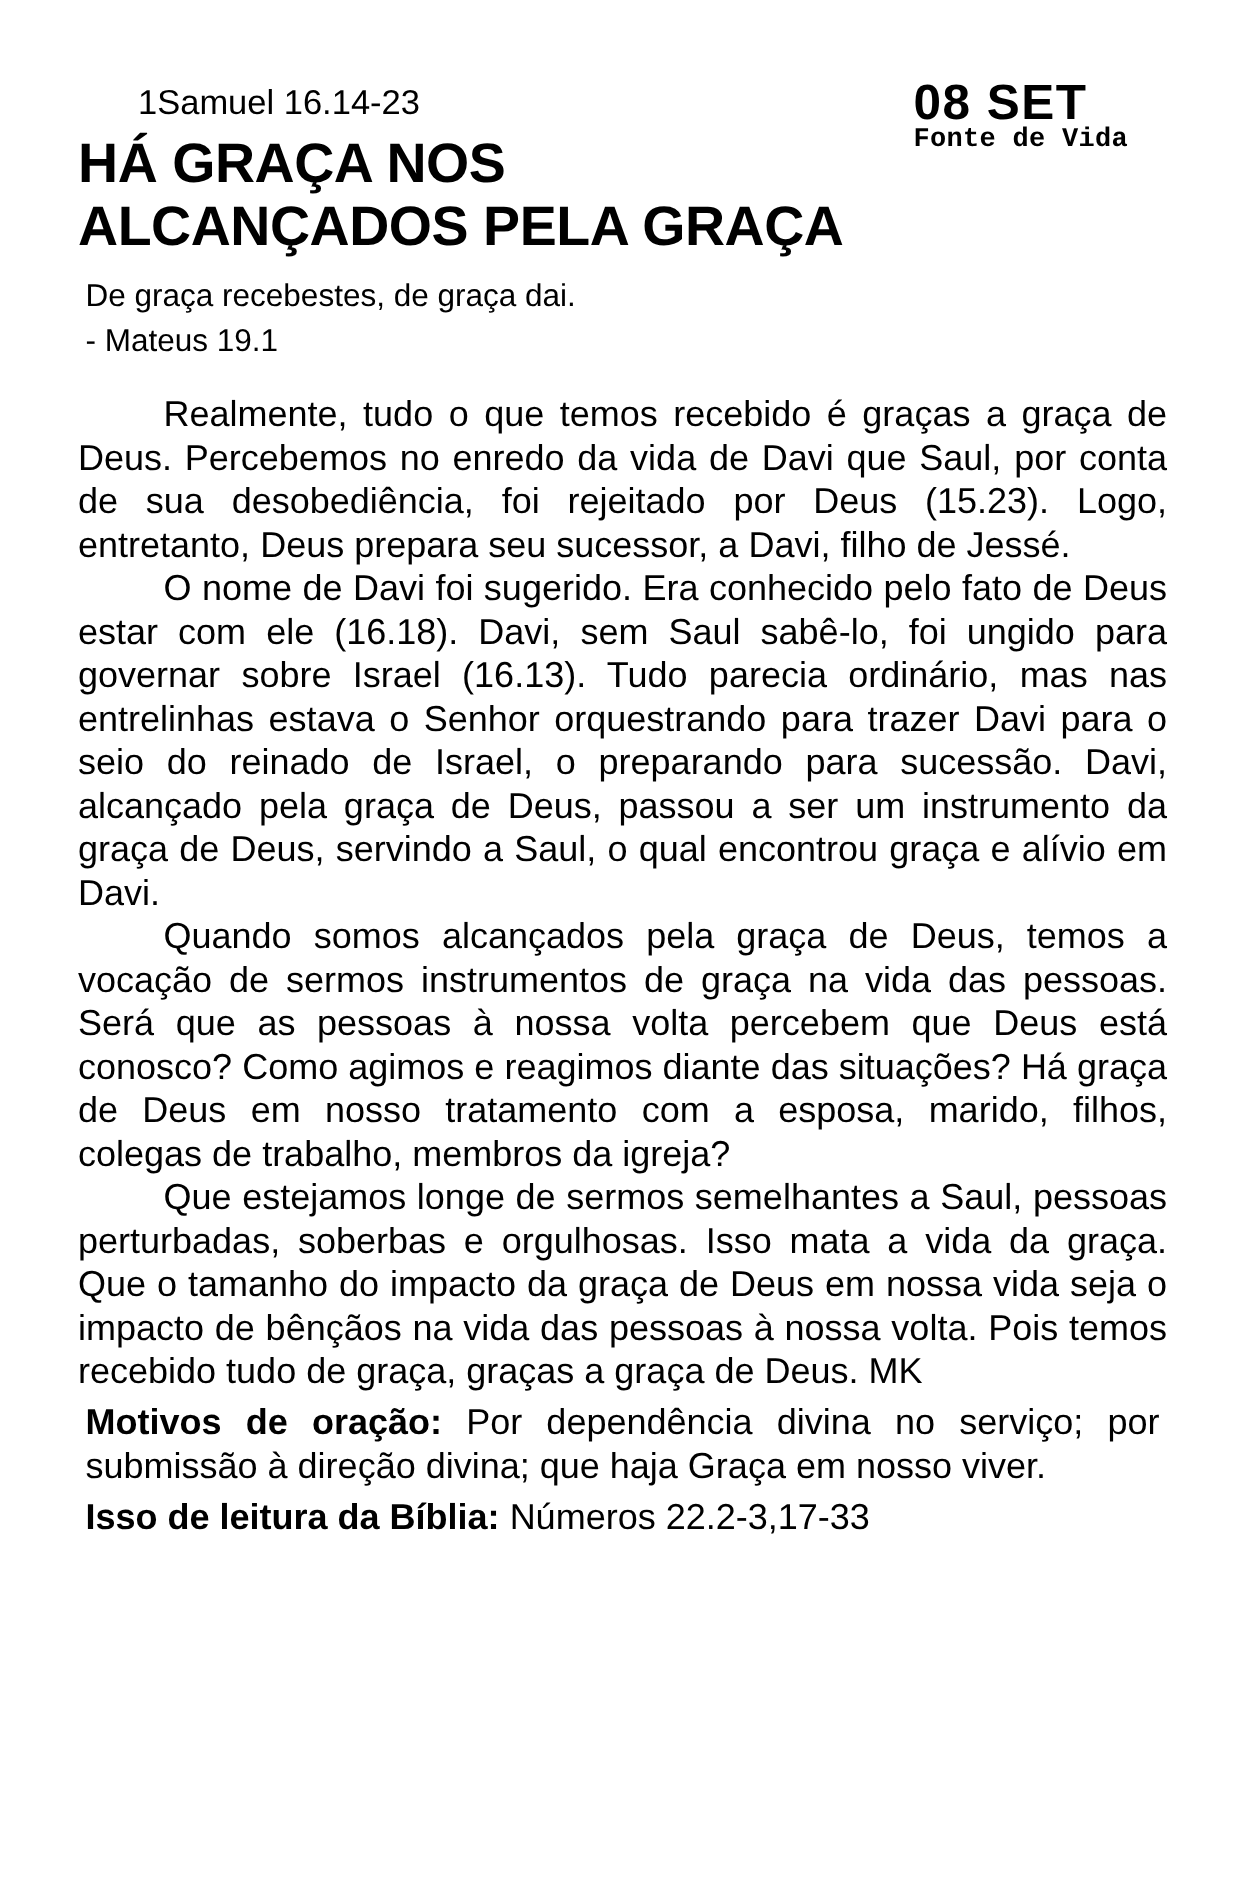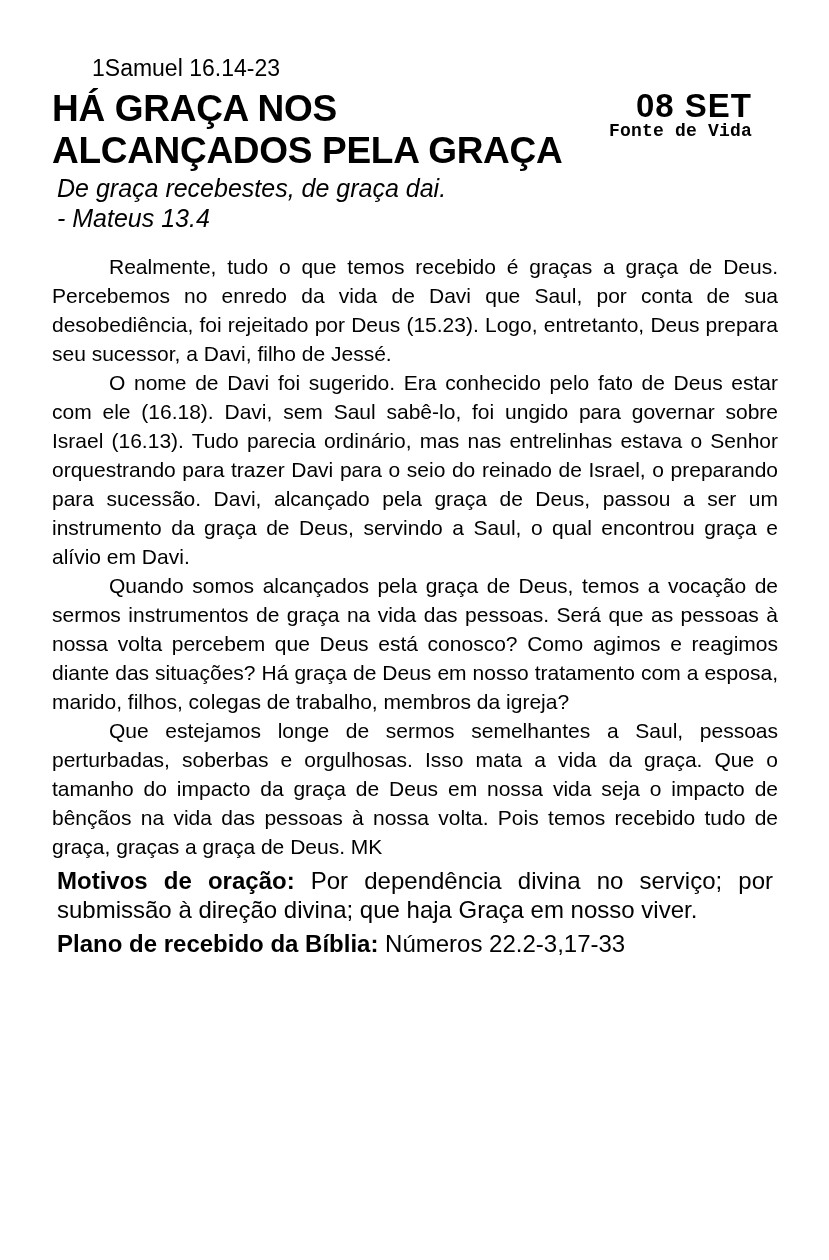--- a/index.html
+++ b/index.html
@@ -19,23 +19,22 @@
     box-sizing: border-box;
     width: 829px;
     height: 1260px;
     padding: 55px 51px 0 52px;
     background: #ffffff;
   }
   .masthead {
     position: absolute;
     top: 53px;
     right: 77px;
-    text-align: right;
+    text-align: left;
     white-space: nowrap;
-    margin-top: 38px;
   }
   .masthead .date {
     font-size: 33px;
     font-weight: bold;
     line-height: 30px;
     letter-spacing: 1px;
   }
   .masthead .brand {
     font-size: 18px;
     font-weight: bold;
@@ -49,32 +48,31 @@
     margin-left: 40px;
   }
   .title {
     margin-top: 7px;
     font-size: 37px;
     font-weight: bold;
     line-height: 42px;
     letter-spacing: -0.3px;
   }
   .epigraph {
-    margin-top: 1px;
+    margin-top: 11px;
     padding-left: 5px;
-    font-style: italic;
-    font-size: 25px;
+    font-size: 21px;
     line-height: 30px;
   }
   .article {
     margin-top: 19px;
   }
   .para {
     margin: 0;
-    font-size: 21px;
+    font-size: 24px;
     line-height: 29px;
     text-align: justify;
   }
   .para.indent {
     text-indent: 57px;
   }
   .footer-line {
     margin: 5px;
     font-size: 24px;
     line-height: 29px;
@@ -96,34 +94,34 @@
 
   <div class="passage">1Samuel 16.14-23</div>
 
   <div class="title">
     <div>HÁ GRAÇA NOS</div>
     <div>ALCANÇADOS PELA GRAÇA</div>
   </div>
 
   <div class="epigraph">
     <div>De graça recebestes, de graça dai.</div>
-    <div>- Mateus 13.4</div>
+    <div>- Mateus 19.1</div>
   </div>
 
   <div class="article">
     <p class="para indent">Realmente, tudo o que temos recebido é graças a graça de Deus. Percebemos no enredo da vida de Davi que Saul, por conta de sua desobediência, foi rejeitado por Deus (15.23). Logo, entretanto, Deus prepara seu sucessor, a Davi, filho de Jessé.</p>
     <p class="para indent">O nome de Davi foi sugerido. Era conhecido pelo fato de Deus estar com ele (16.18). Davi, sem Saul sabê-lo, foi ungido para governar sobre Israel (16.13). Tudo parecia ordinário, mas nas entrelinhas estava o Senhor orquestrando para trazer Davi para o seio do reinado de Israel, o preparando para sucessão. Davi, alcançado pela graça de Deus, passou a ser um instrumento da graça de Deus, servindo a Saul, o qual encontrou graça e alívio em Davi.</p>
     <p class="para indent">Quando somos alcançados pela graça de Deus, temos a vocação de sermos instrumentos de graça na vida das pessoas. Será que as pessoas à nossa volta percebem que Deus está conosco? Como agimos e reagimos diante das situações? Há graça de Deus em nosso tratamento com a esposa, marido, filhos, colegas de trabalho, membros da igreja?</p>
     <p class="para indent">Que estejamos longe de sermos semelhantes a Saul, pessoas perturbadas, soberbas e orgulhosas. Isso mata a vida da graça. Que o tamanho do impacto da graça de Deus em nossa vida seja o impacto de bênçãos na vida das pessoas à nossa volta. Pois temos recebido tudo de graça, graças a graça de Deus. MK</p>
   </div>
 
   <div>
     <p class="footer-line">
       <span class="bold-label">Motivos de oração:</span>
       <span>Por dependência divina no serviço; por submissão à direção divina; que haja Graça em nosso viver.</span>
     </p>
     <p class="footer-line">
-      <span class="bold-label">Plano de recebido da Bíblia:</span>
+      <span class="bold-label">Isso de leitura da Bíblia:</span>
       <span>Números 22.2-3,17-33</span>
     </p>
   </div>
 
 </div>
 
 </body></html>

